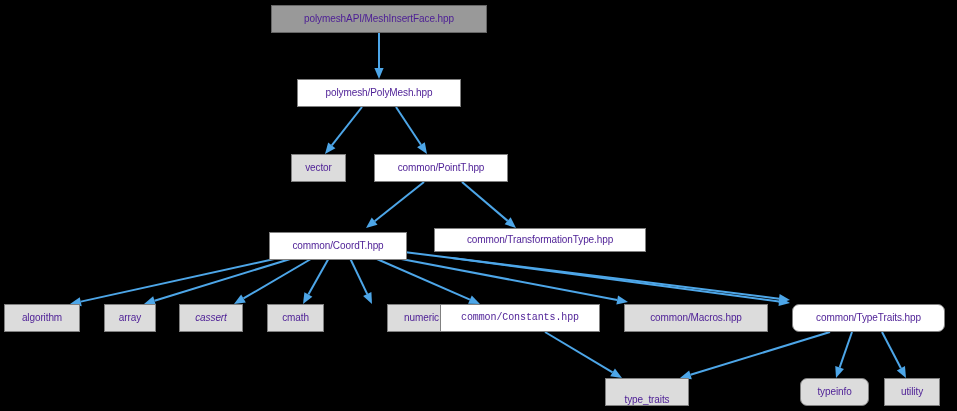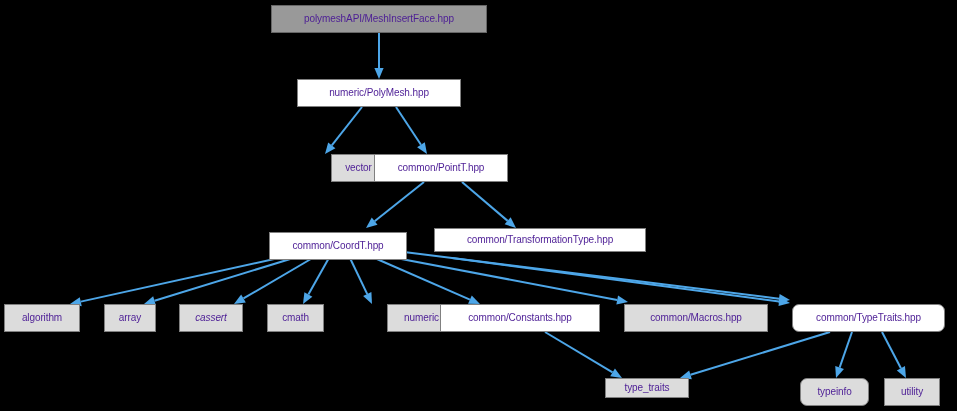--- a/index.html
+++ b/index.html
@@ -128,23 +128,23 @@
         <line x1="882" y1="332" x2="900.9117739263547" y2="368.24756669218" stroke="#4da6e8" stroke-width="2"></line>
         <polygon points="906,378 896.8334836339936,370.37537032297706 904.9900642187158,366.1197630613829" fill="#4da6e8"></polygon>
       </g>
     </svg>
 
   <div id="node-layer">
       <div class="node root" style="left: 271px; top: 5px; width: 216px; height: 28px;">
         <span class="node-label">polymeshAPI/MeshInsertFace.hpp</span>
       </div>
       <div class="node" style="left: 297px; top: 79px; width: 164px; height: 28px;">
-        <span class="node-label">numeric/PolyMesh.hpp</span>
+        <span class="node-label">polymesh/PolyMesh.hpp</span>
       </div>
-      <div class="node leaf" style="left: 291px; top: 154px; width: 55px; height: 28px; margin-left: 40px;">
+      <div class="node leaf" style="left: 291px; top: 154px; width: 55px; height: 28px;">
         <span class="node-label">vector</span>
       </div>
       <div class="node" style="left: 374px; top: 154px; width: 134px; height: 28px;">
         <span class="node-label">common/PointT.hpp</span>
       </div>
       <div class="node" style="left: 269px; top: 232px; width: 138px; height: 28px;">
         <span class="node-label">common/CoordT.hpp</span>
       </div>
       <div class="node" style="left: 434px; top: 228px; width: 212px; height: 24px;">
         <span class="node-label">common/TransformationType.hpp</span>
@@ -157,30 +157,30 @@
       </div>
       <div class="node leaf" style="left: 179px; top: 304px; width: 64px; height: 28px; font-style: italic;">
         <span class="node-label">cassert</span>
       </div>
       <div class="node leaf" style="left: 267px; top: 304px; width: 57px; height: 28px;">
         <span class="node-label">cmath</span>
       </div>
       <div class="node leaf" style="left: 347px; top: 304px; width: 69px; height: 28px; margin-left: 40px;">
         <span class="node-label">numeric</span>
       </div>
-      <div class="node" style="left: 440px; top: 304px; width: 160px; height: 28px;">
+      <div class="node" style="left: 440px; top: 304px; width: 160px; height: 28px; font-family: Liberation Mono, monospace;">
         <span class="node-label">common/Constants.hpp</span>
       </div>
       <div class="node leaf" style="left: 624px; top: 304px; width: 144px; height: 28px;">
         <span class="node-label">common/Macros.hpp</span>
       </div>
       <div class="node" style="left: 792px; top: 304px; width: 153px; height: 28px; border-radius: 7px;">
         <span class="node-label">common/TypeTraits.hpp</span>
       </div>
-      <div class="node leaf" style="left: 605px; top: 378px; width: 84px; height: 20px;">
+      <div class="node leaf" style="left: 605px; top: 378px; width: 84px; height: 28px; align-items: flex-end;">
         <span class="node-label">type_traits</span>
       </div>
       <div class="node leaf" style="left: 800px; top: 378px; width: 69px; height: 28px; border-radius: 7px;">
         <span class="node-label">typeinfo</span>
       </div>
       <div class="node leaf" style="left: 884px; top: 378px; width: 56px; height: 28px;">
         <span class="node-label">utility</span>
       </div>
     </div>
 

